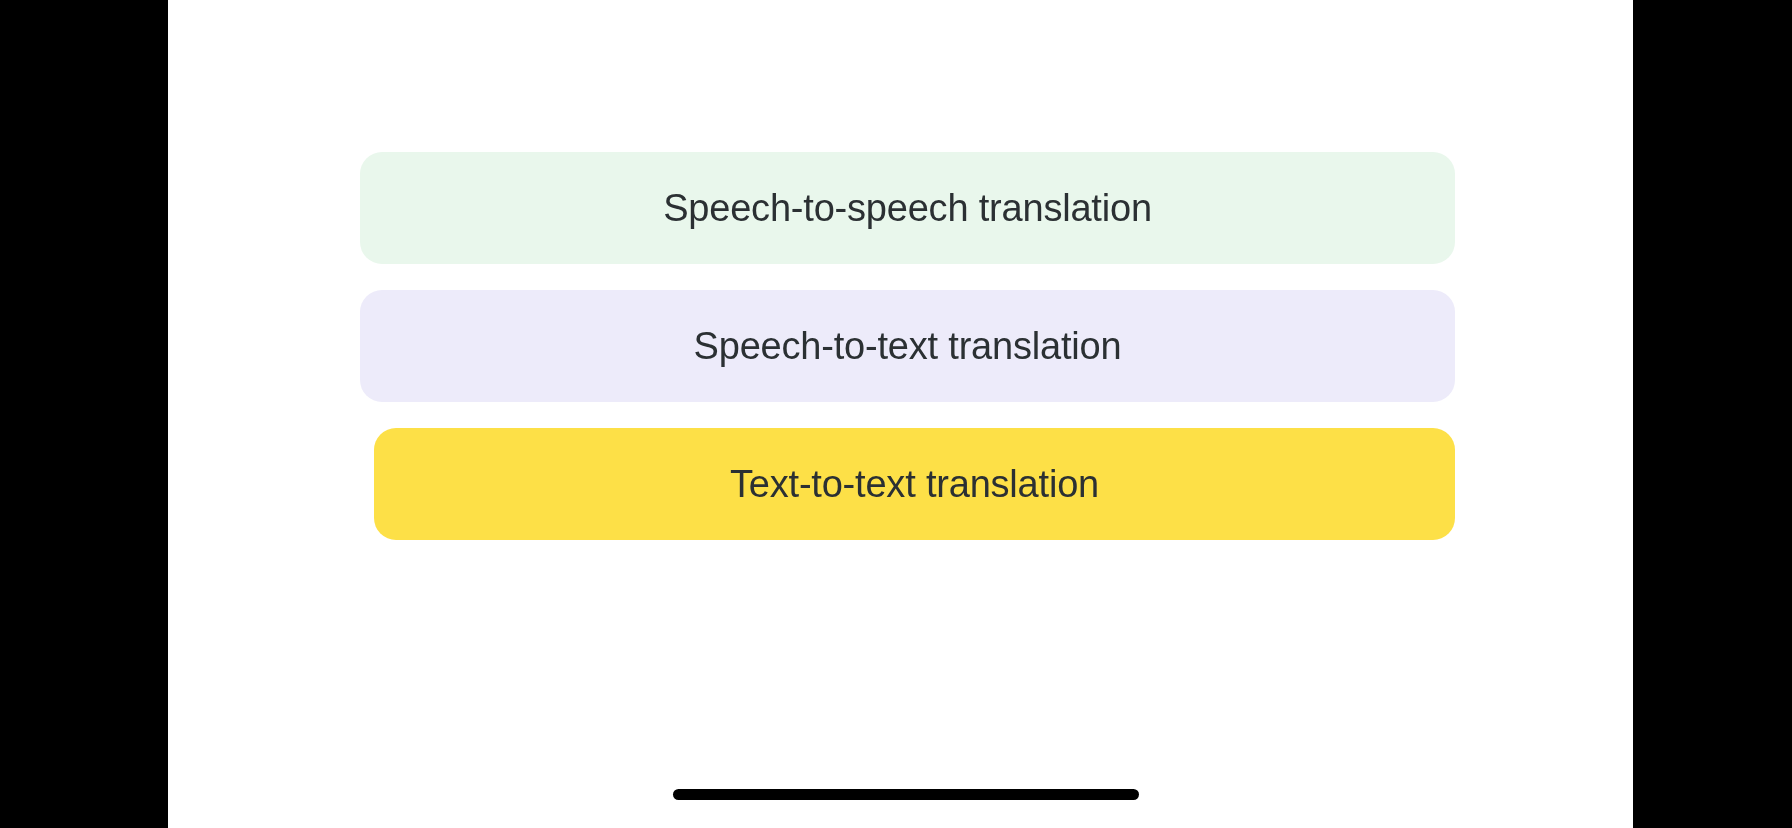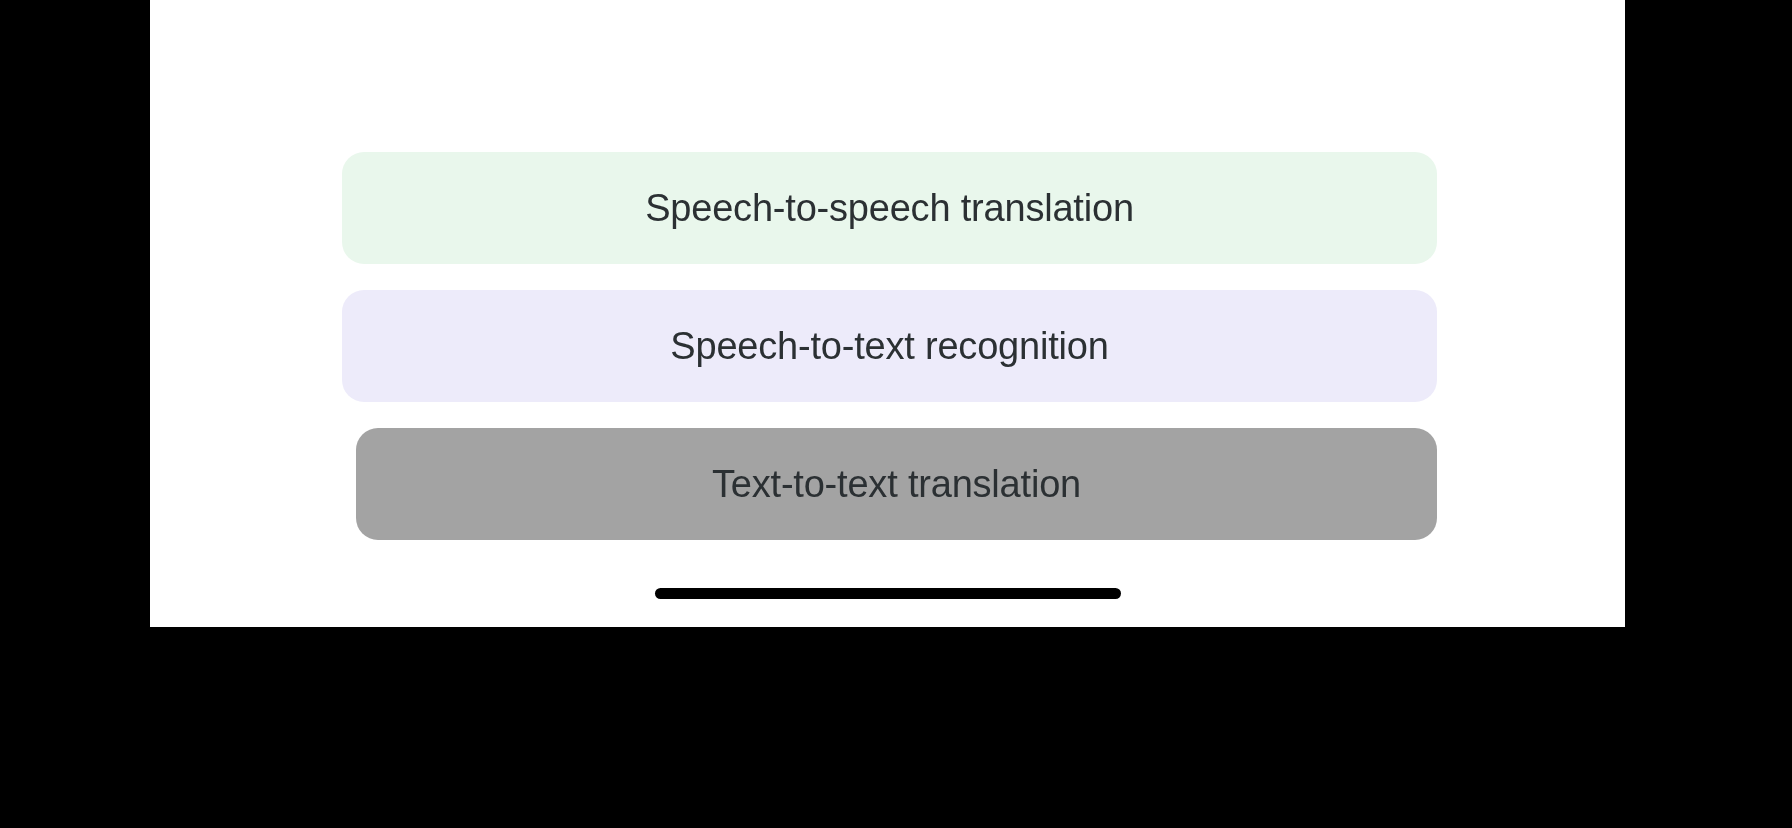--- a/index.html
+++ b/index.html
@@ -26,24 +26,24 @@
     top: 0;
     height: 828px;
     background: #000000;
   }
   .letterbox-left  { left: 0;   width: 158px; }
   .letterbox-right { right: 0;  width: 159px; }
 
   
   .app-viewport {
     position: absolute;
-    left: 150px;
+    left: 168px;
     top: 0;
     width: 1475px;
-    height: 627px;
+    height: 828px;
     background: #ffffff;
     overflow: hidden;
   }
 
   
   .options-list {
     position: absolute;
     left: 192px;
     top: 152px;
     width: 1095px;
@@ -99,24 +99,24 @@
 
   <div class="app-viewport">
 
     <div class="options-list">
 
       <div class="option-card" style="background-color: rgb(233, 247, 236);">
         <span class="option-card-label">Speech-to-speech translation</span>
       </div>
 
       <div class="option-card" style="background-color: rgb(237, 235, 250);">
-        <span class="option-card-label">Speech-to-text recognition</span>
+        <span class="option-card-label">Speech-to-text translation</span>
       </div>
 
-      <div class="option-card" style="background-color: #a3a3a3; margin-left: 14px;">
+      <div class="option-card" style="background-color: #fde047; margin-left: 14px;">
         <span class="option-card-label">Text-to-text translation</span>
       </div>
 
 
     </div>
 
     <div class="home-indicator-area">
       <div class="home-indicator"></div>
     </div>
 

